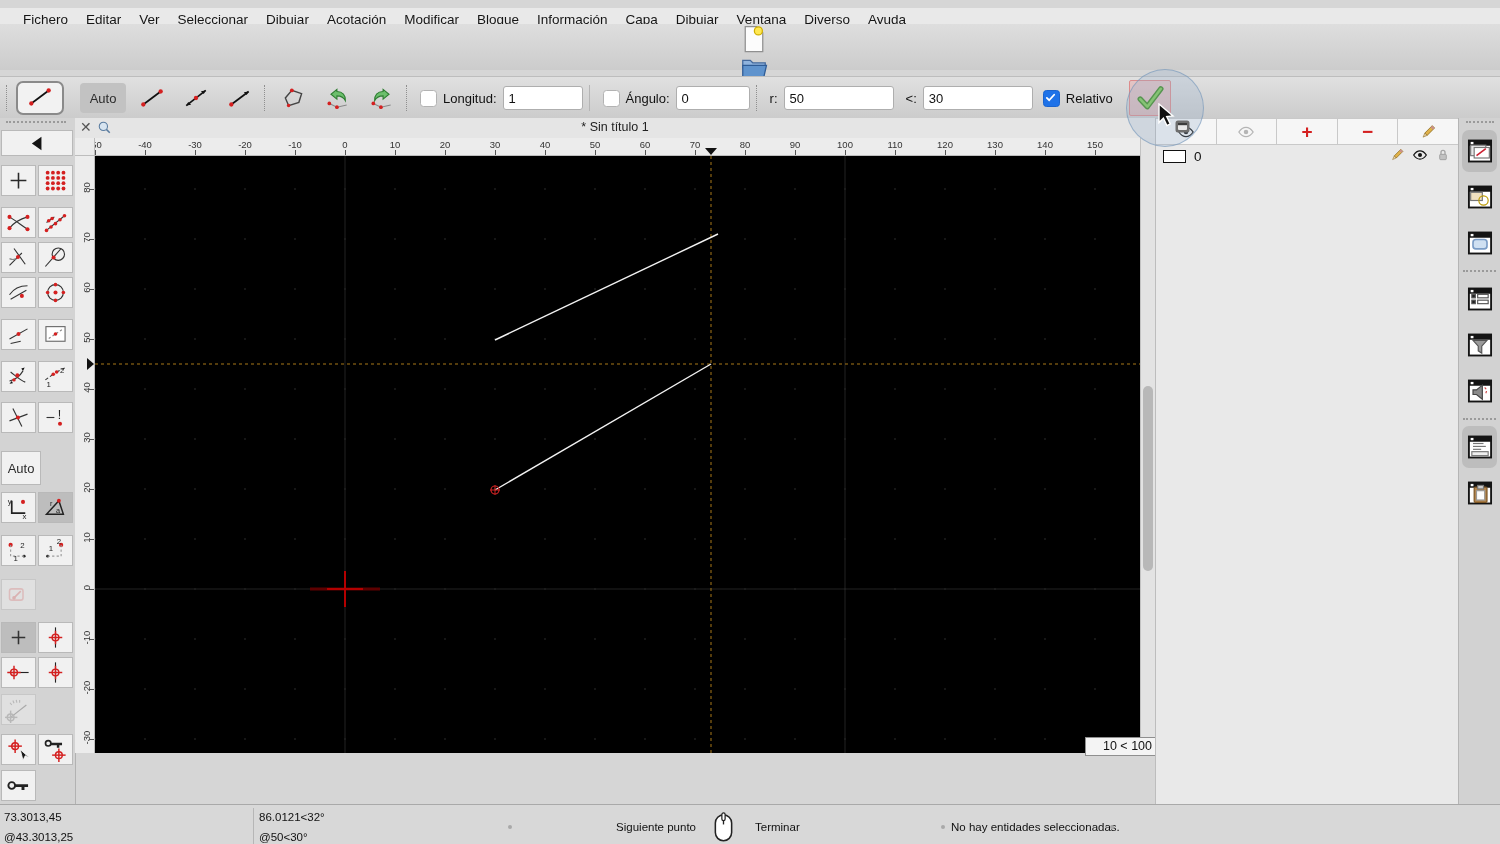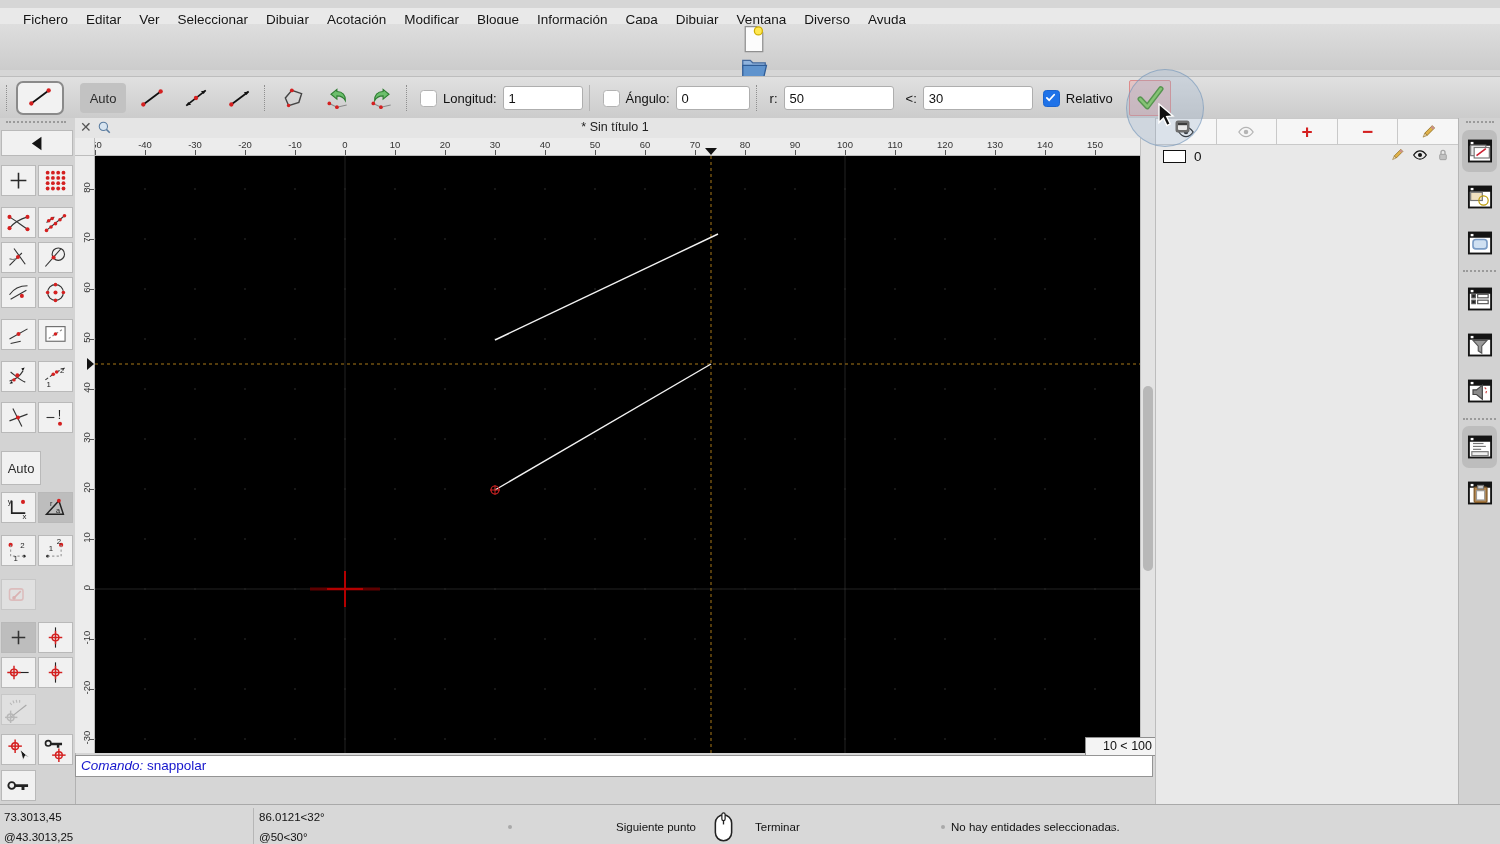--- a/index.html
+++ b/index.html
@@ -988,21 +988,20 @@
         <circle cx="400" cy="334" r="4" fill="none" stroke="#cc2222" stroke-width="1.2"></circle>
         <line x1="395" y1="334" x2="405" y2="334" stroke="#cc2222"></line>
         <line x1="400" y1="329" x2="400" y2="339" stroke="#cc2222"></line>
       </svg></div>
 
   <div class="vscroll">
       <div class="thumb"></div>
     </div>
   <div class="grid-status">10 &lt; 100</div>
 
-  <div class="cmd-history"><span class="it">Comando:</span><span> snappolar</span></div>
 
   <div class="layers-panel">
     <div class="lp-toolbar" id="lp-toolbar">
         <div class="lp-btn">
           <svg viewBox="0 0 24 24">
             <path d="M2.5 12C5.5 7.5 9 5.8 12 5.8s6.5 1.7 9.5 6.2c-3 4.5-6.5 6.2-9.5 6.2S5.5 16.5 2.5 12z" fill="none" stroke="#111" stroke-width="1.8"></path>
             <circle cx="12" cy="12" r="3" fill="#111"></circle>
           </svg>
         </div>
         <div class="lp-btn">

